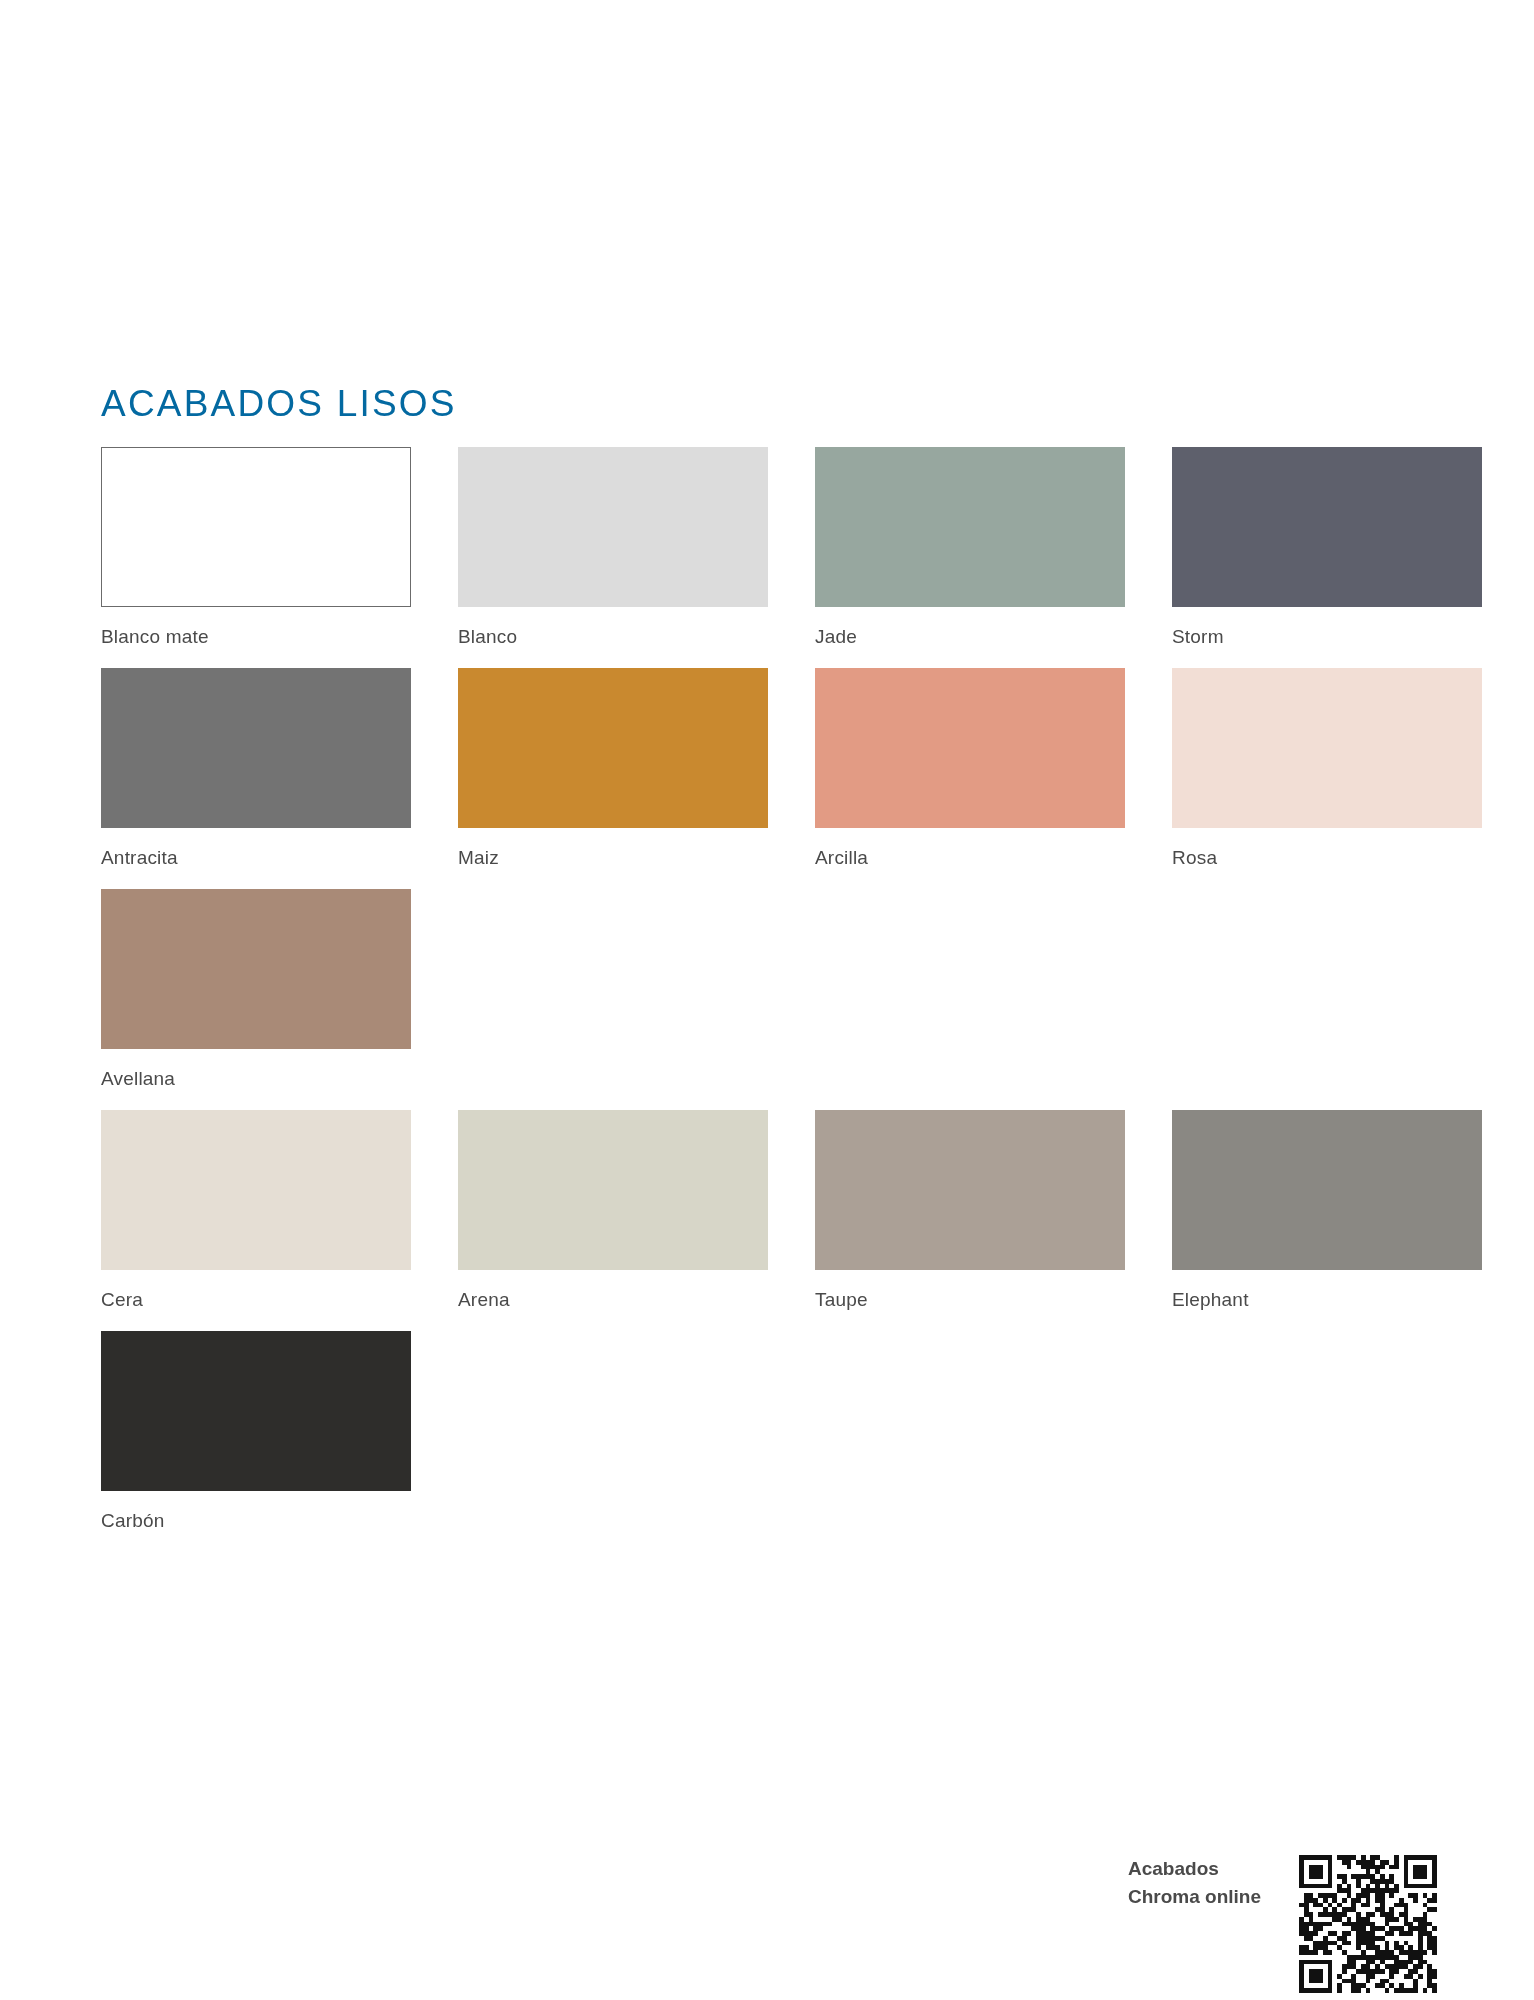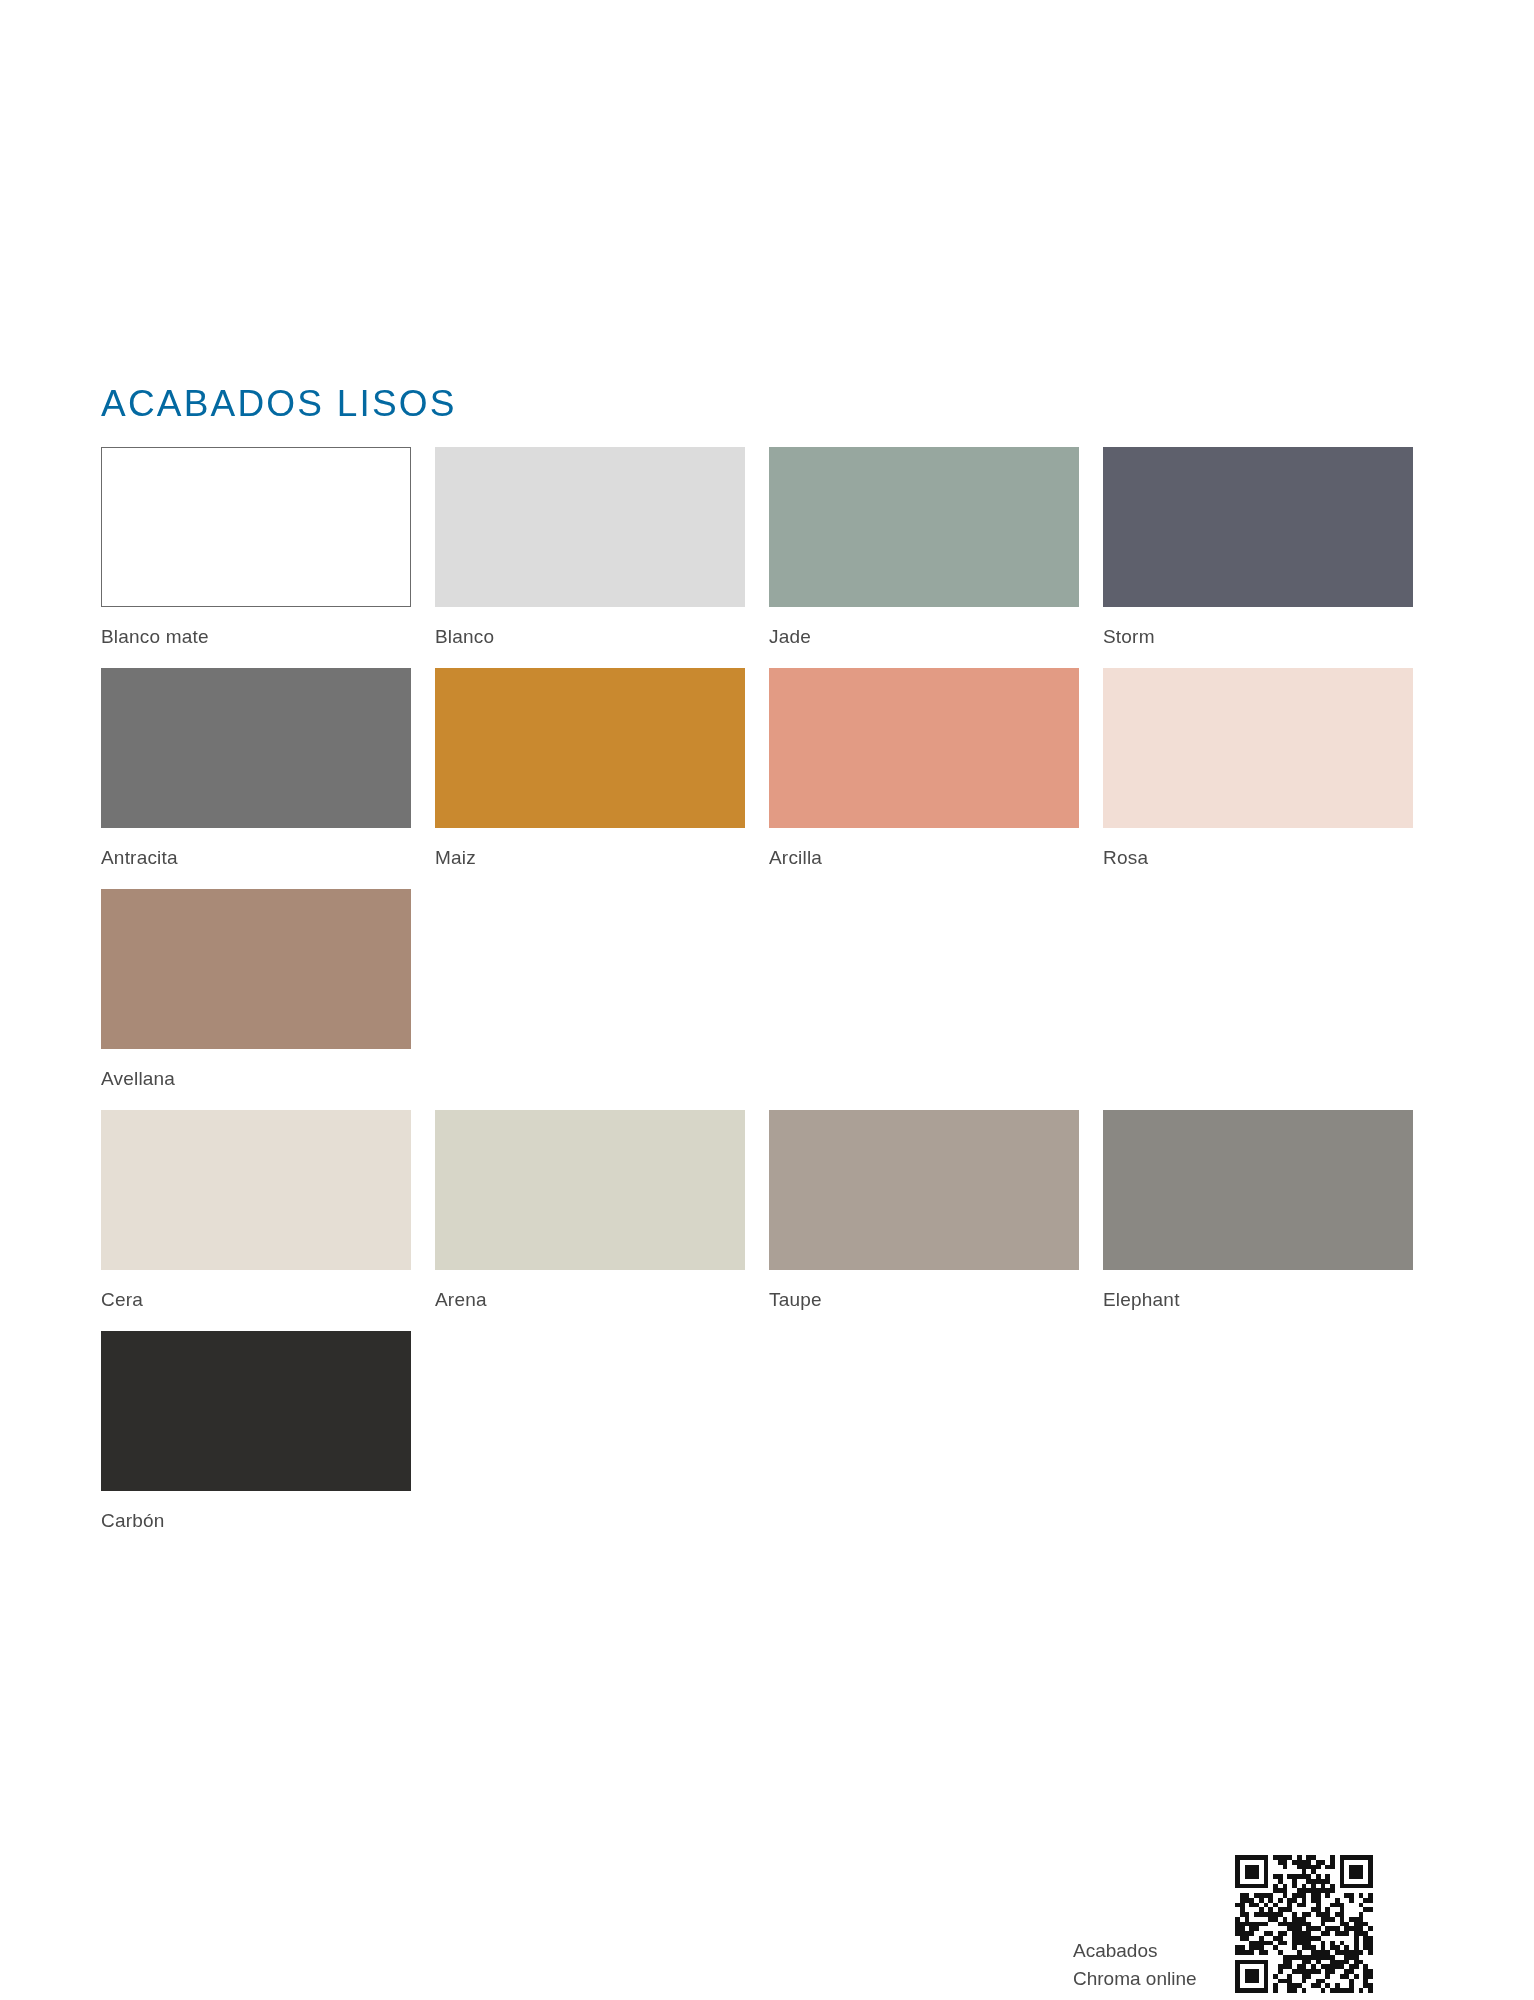--- a/index.html
+++ b/index.html
@@ -42,21 +42,21 @@
     width: 1345px;
   }
 
   .row {
     display: flex;
     gap: 0;
   }
 
   .cell {
     width: 310px;
-    margin-right: 24px;
+    margin-right: 47px;
     margin-bottom: 22px;
   }
   .cell:last-child {
     margin-right: 16px;
   }
 
   .swatch {
     width: 310px;
     height: 160px;
     box-sizing: border-box;
@@ -68,24 +68,25 @@
   .swatch-label {
     margin-top: 20px;
     font-size: 19px;
     color: #4a4a4a;
     letter-spacing: 0.2px;
     line-height: 1;
   }
 
   .footer {
     position: absolute;
-    left: 1073px;
+    left: 1128px;
     top: 1855px;
     display: flex;
-    align-items: flex-end;
+    align-items: flex-start;
+    font-weight: bold;
   }
 
   .footer-text {
     font-size: 19px;
     line-height: 28px;
     color: #4a4a4a;
     text-align: left;
     margin-right: 38px;
     white-space: nowrap;
   }

